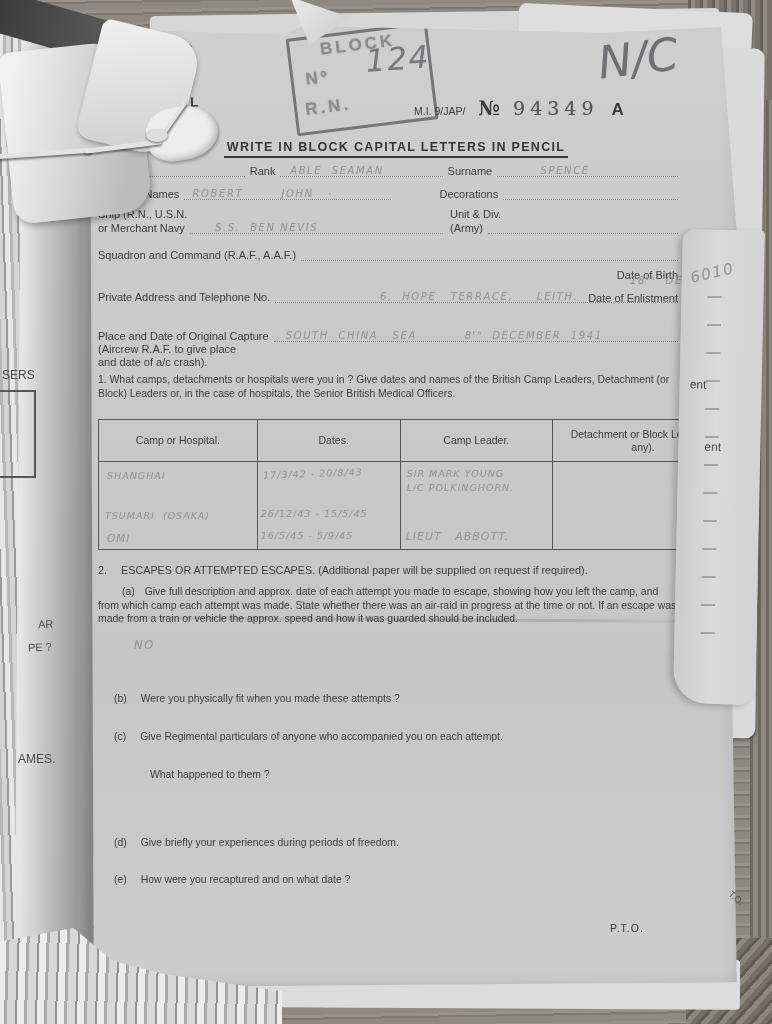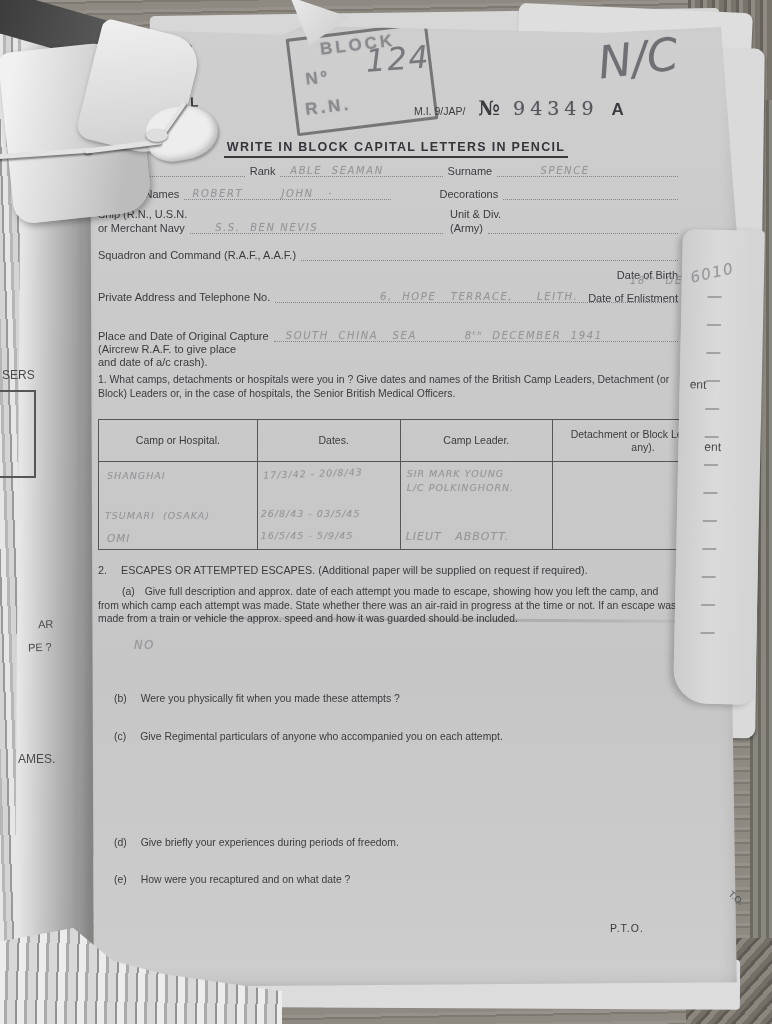--- a/index.html
+++ b/index.html
@@ -249,21 +249,21 @@
         <th style="width:28.5%;">Detachment or Block Leader (if any).</th>
       </tr>
       <tr>
         <td>
           <span class="hand hv sm" style="left:8px;top:8px;bottom:auto;">SHANGHAI</span>
           <span class="hand hv sm" style="left:6px;top:48px;bottom:auto;">TSUMARI  (OSAKA)</span>
           <span class="hand hv sm" style="left:8px;top:70px;bottom:auto;font-size:10.5px;">OMI</span>
         </td>
         <td>
           <span class="hand hv sm" style="left:5px;top:6px;bottom:auto;transform:rotate(-2deg);">17/3/42 - 20/8/43</span>
-          <span class="hand hv sm" style="left:3px;top:46px;bottom:auto;">26/8/43 - 03/5/45</span>
+          <span class="hand hv sm" style="left:3px;top:46px;bottom:auto;">26/12/43 - 15/5/45</span>
           <span class="hand hv sm" style="left:3px;top:68px;bottom:auto;">16/5/45 - 5/9/45</span>
         </td>
         <td>
           <span class="hand hv sm" style="left:6px;top:6px;bottom:auto;">SIR MARK YOUNG</span>
           <span class="hand hv sm" style="left:6px;top:20px;bottom:auto;">L/C POLKINGHORN.</span>
           <span class="hand hv sm" style="left:5px;top:68px;bottom:auto;font-size:11px;">LIEUT   ABBOTT.</span>
         </td>
         <td>
           <span class="hand hv sm" style="left:6px;top:8px;bottom:auto;"></span>
         </td>
@@ -278,20 +278,21 @@
       <span style="margin-right:10px;">(a)</span><span>Give full description and approx. date of each attempt you made to escape, showing how you left the camp,  and from which camp each attempt was made.  State whether there was an air-raid in progress at the time or not.  If an escape was made from a train or vehicle the approx. speed and how it was guarded should be included.</span>
     </p>
     <span class="hand abs" style="left:48px;top:614px;font-size:11.5px;">NO</span>
 
     <p class="q-par" style="top:668px;margin:0;left:28px;width:560px;">
       <span style="margin-right:14px;">(b)</span><span>Were you physically fit when you made these attempts ?</span>
     </p>
     <p class="q-par" style="top:706px;margin:0;left:28px;width:560px;">
       <span style="margin-right:14px;">(c)</span><span>Give Regimental particulars of anyone who accompanied you on each attempt.</span>
     </p>
+    <p class="q-par" style="top:744px;margin:0;left:64px;width:520px;">What happened to them ?</p>
     <p class="q-par" style="top:812px;margin:0;left:28px;width:560px;">
       <span style="margin-right:14px;">(d)</span><span>Give briefly your experiences during periods of freedom.</span>
     </p>
     <p class="q-par" style="top:849px;margin:0;left:28px;width:560px;">
       <span style="margin-right:14px;">(e)</span><span>How were you recaptured and on what date ?</span>
     </p>
 
     <span class="pto abs" style="left:524px;top:898px;">P.T.O.</span>
 
     <div class="crease"></div>

